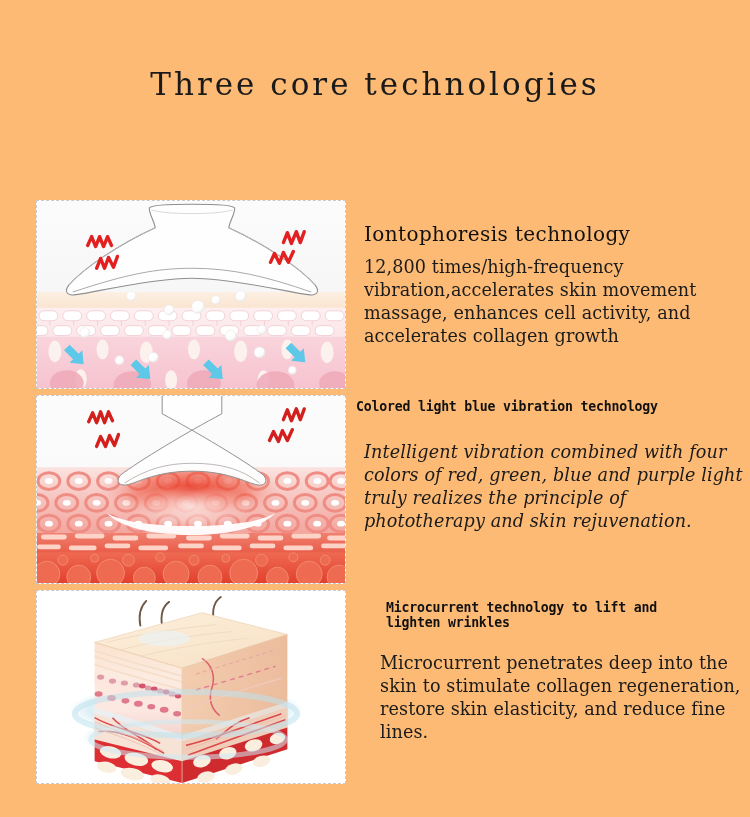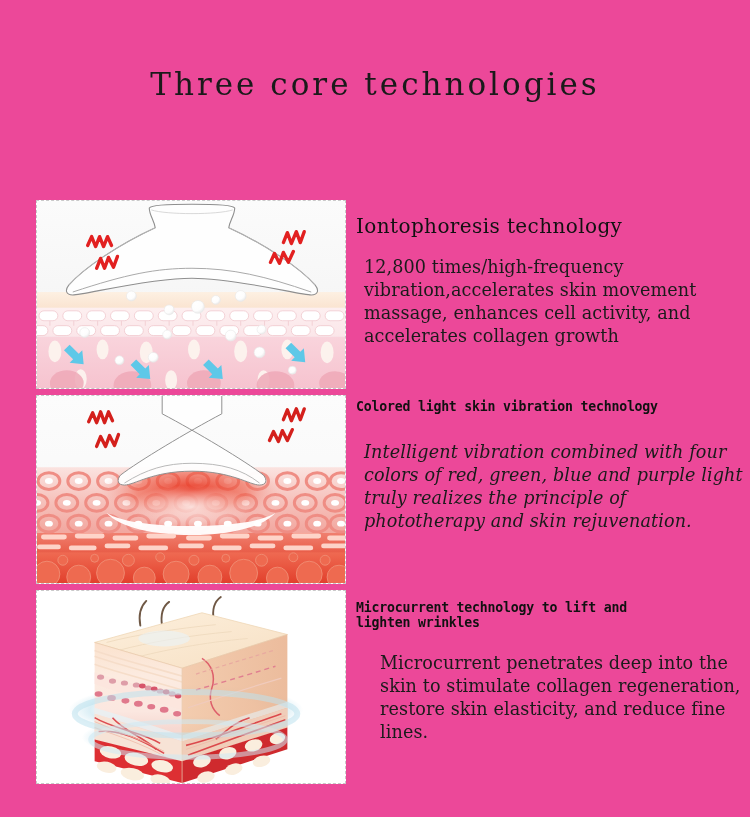--- a/index.html
+++ b/index.html
@@ -11,21 +11,21 @@
     width: 750px;
     height: 817px;
     position: relative;
     font-family: "DejaVu Serif", serif;
     overflow: hidden;
   }
   .page {
     position: relative;
     width: 750px;
     height: 817px;
-    background: #ec4899;
+    background: #fdba74;
   }
 
   
   .page-title {
     position: absolute;
     left: 0;
     top: 66px;
     width: 750px;
     text-align: center;
     font-family: "DejaVu Serif", serif;
@@ -68,33 +68,33 @@
     top: 0;
     width: 386px;
   }
 
   .head-serif {
     font-family: "DejaVu Serif", serif;
     font-size: 20px;
     color: #111111;
     letter-spacing: 0.4px;
     white-space: nowrap;
-    margin: 0;
+    margin: 8px;
     font-weight: 400;
   }
   .head-mono {
     font-family: "DejaVu Sans Mono", monospace;
     font-size: 13.2px;
     font-weight: bold;
     color: #111111;
     letter-spacing: -0.2px;
     margin: 0;
     white-space: nowrap;
   }
-  .head-mono.two-line { white-space: normal; line-height: 1.12; }
+  .head-mono.two-line { white-space: normal; line-height: 1.12; margin-left: 30px; }
 
   .body-serif {
     font-family: "DejaVu Serif", serif;
     font-size: 17.6px;
     line-height: 1.31;
     color: #1b1b1b;
     letter-spacing: 0.1px;
     margin: 8px;
   }
 
@@ -461,21 +461,21 @@
         <g stroke="#d4201c" stroke-width="3.4" fill="none" stroke-linecap="round" stroke-linejoin="round">
           <polyline points="52,26 56,17 60,27 64,16 68,27 72,16 76,25"></polyline>
           <polyline points="60,51 64,41 69,51 73,40 78,50 82,39"></polyline>
           <polyline points="248,24 252,14 256,25 261,13 265,24 269,13"></polyline>
           <polyline points="234,45 238,36 243,46 247,35 252,45 257,34"></polyline>
         </g>
       </svg>
     </div>
 
     <div class="textcol tc-2">
-      <h2 class="head-mono">Colored light skin vibration technology</h2>
+      <h2 class="head-mono">Colored light blue vibration technology</h2>
       <p class="body-serif">Intelligent vibration combined with four colors of red, green, blue and purple light truly realizes the principle of phototherapy and skin rejuvenation.</p>
     </div>
   </div>
 
   <div class="row row-3">
 
     <div class="panel">
       <svg viewBox="0 0 310 194" preserveAspectRatio="none">
         <defs>
           <linearGradient id="g3top" x1="0" y1="0" x2="1" y2="1">

